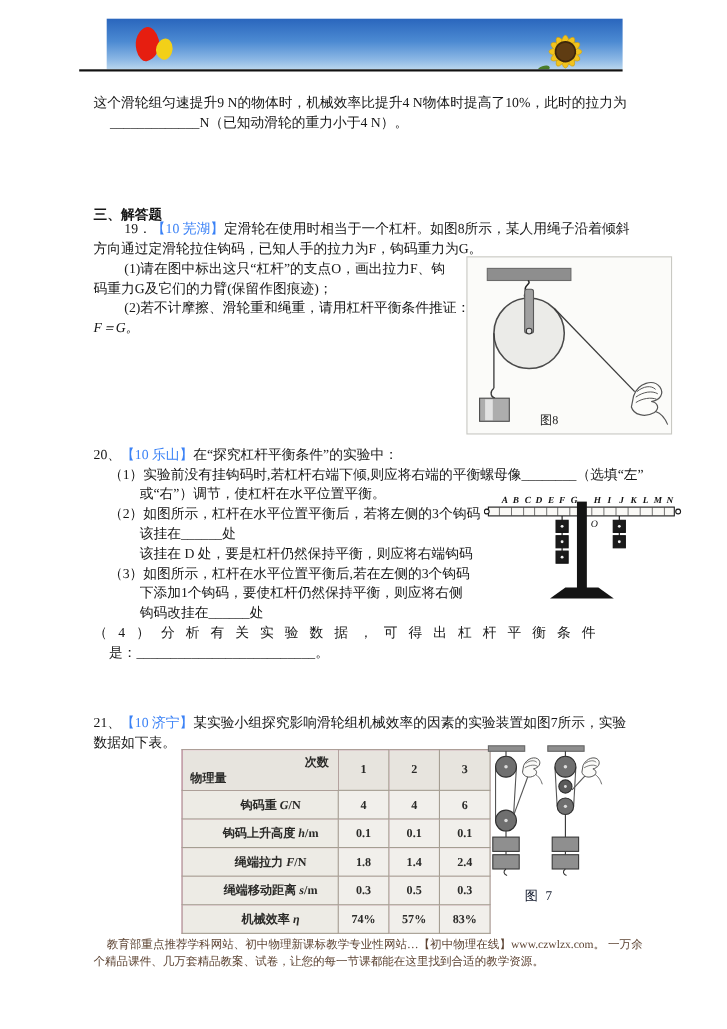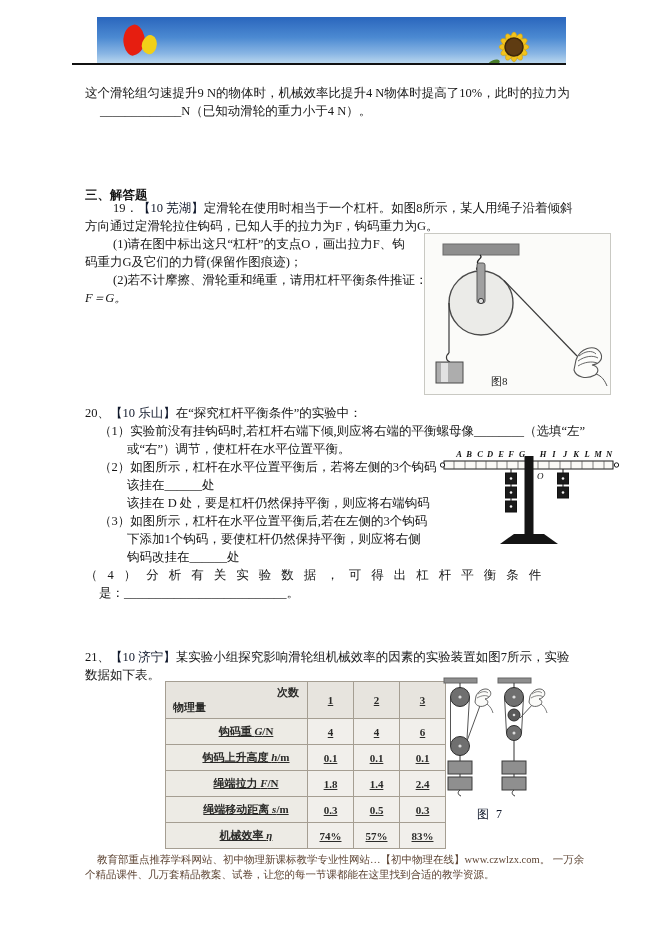--- a/index.html
+++ b/index.html
@@ -21,39 +21,39 @@
               font-size:13px;font-weight:bold;color:#ee2211;letter-spacing:1px;white-space:nowrap;}
   .sunflower{position:absolute;right:22px;bottom:-6px;}
   .banner-rule{position:absolute;left:72px;top:63px;width:494px;height:2px;background:#111;}
 
   
   .tblock{position:absolute;font-size:12.5px;line-height:18px;white-space:nowrap;}
   .tblock div{white-space:nowrap;}
   .ind1{padding-left:28px;}   
   .ind2{padding-left:14px;}   
   .ind3{padding-left:42px;}   
-  .tag{color:#0f172a;}
+  .tag{color:#3b82f6;}
   .it{font-style:italic;}
   .spread{letter-spacing:10px;}
   .footer{position:absolute;left:85px;top:852px;width:505px;font-size:10.5px;line-height:15px;
           color:#5c4332;font-weight:normal;}
   .footer .fl1{text-indent:12px;}
 
   
   .fig8{position:absolute;left:424px;top:233px;width:185px;height:160px;
         background:#fbfbf9;border:1px solid #c9c9c3;}
   .figcap{position:absolute;font-size:11px;color:#222;}
   .fig8 .figcap{left:66px;top:140px;}
   .lever-fig{position:absolute;left:440px;top:447px;width:221px;height:100px;}
   .fig7{position:absolute;left:441px;top:676px;width:135px;height:124px;}
   .fig7cap{position:absolute;left:477px;top:806px;font-size:12px;color:#0f172a;letter-spacing:2px;}
 
   
   .exp-table{position:absolute;left:165px;top:681px;border-collapse:collapse;table-layout:fixed;
-             font-size:11px;color:#2a2a28;background:#f9a8d4;text-decoration:underline;}
+             font-size:11px;color:#2a2a28;background:#f9a8d4;}
   .exp-table th,.exp-table td{border:1px solid #a59e92;padding:0;text-align:center;font-weight:bold;}
   .exp-table th{background:#e7e4de;height:36px;}
   .exp-table td{height:25px;background:#f1efeb;}
   .exp-table td.rlabel{width:122px;background:#edebe5;padding-left:19px;}
   .exp-table .vcol{width:45px;}
   .corner{position:relative;width:122px;
           background-image:linear-gradient(to top right,transparent 49.3%,#8b867c 49.3%,#8b867c 50.7%,transparent 50.7%);}
   .corner .c-top{position:absolute;top:3px;right:8px;font-weight:bold;}
   .corner .c-bot{position:absolute;bottom:3px;left:7px;font-weight:bold;}
   .rlabel .sym,{font-style:italic;}

